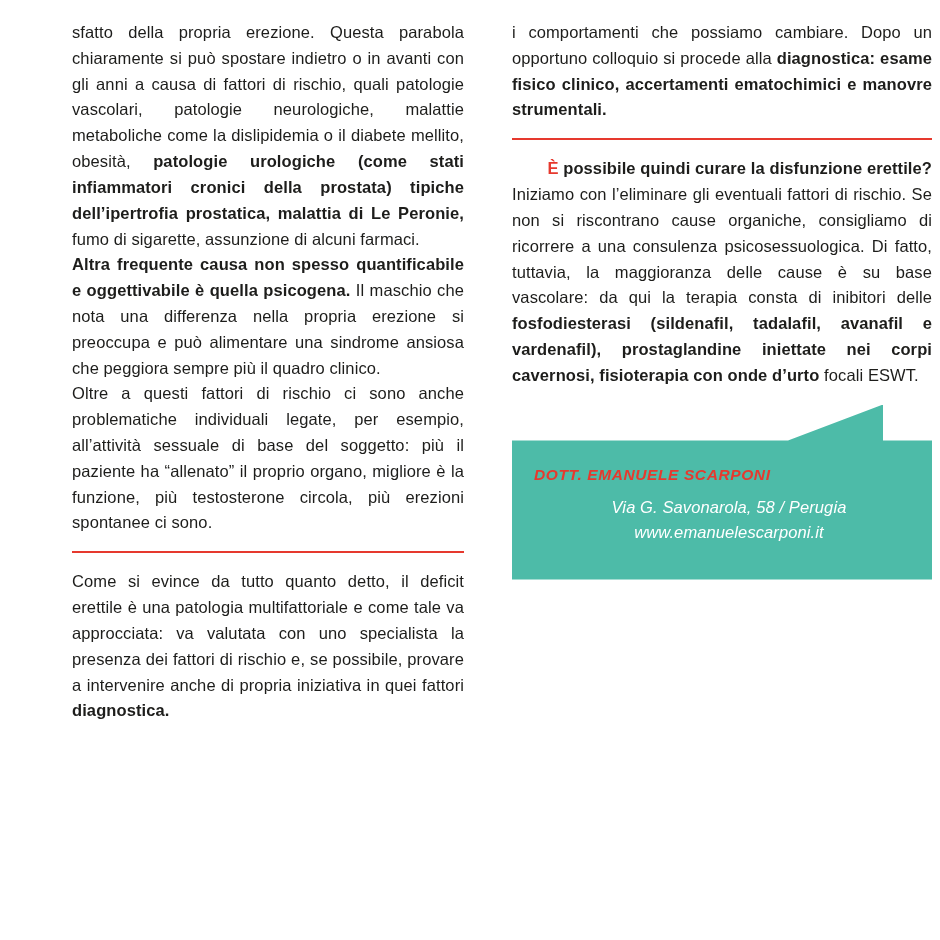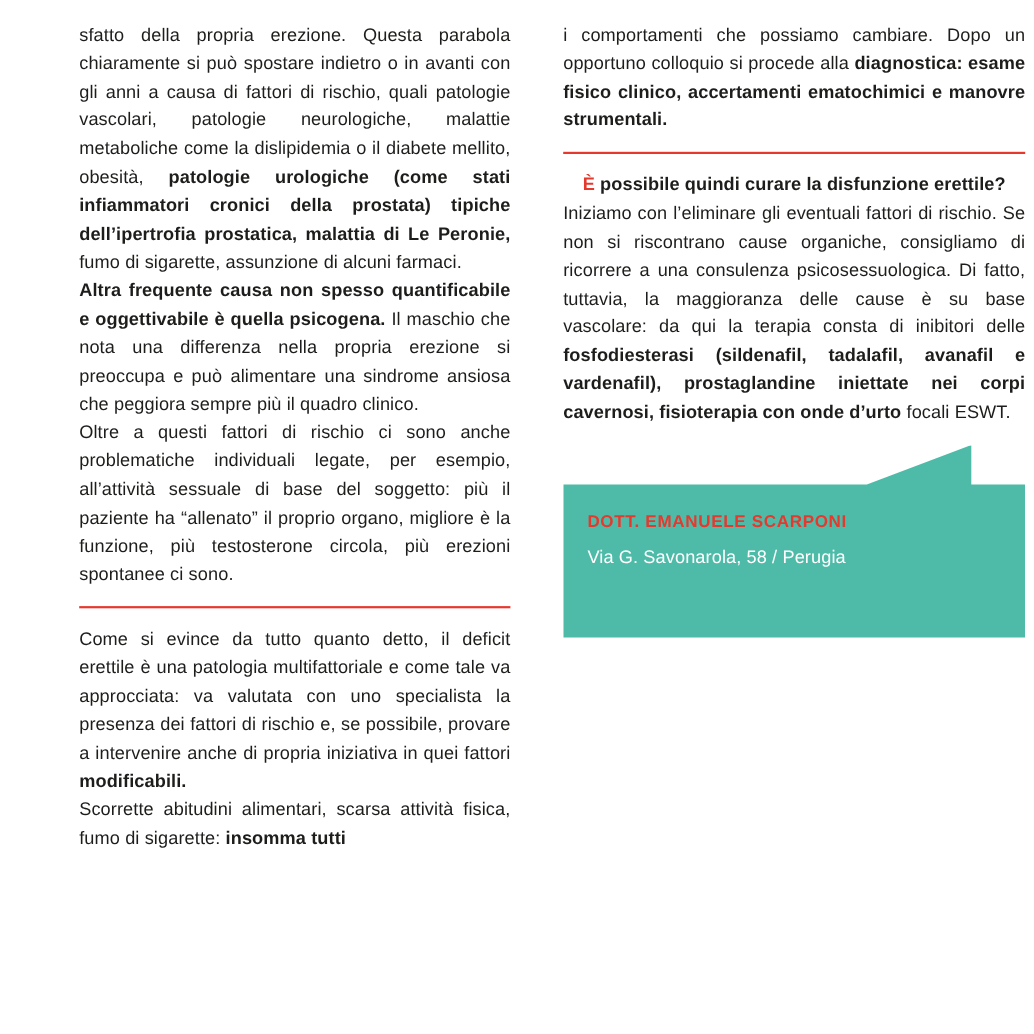--- a/index.html
+++ b/index.html
@@ -21,71 +21,73 @@
     font-size:16.5px;line-height:1.565;
     letter-spacing:0.1px;
   }
   .col-left{left:72px;width:392px;}
   .col-right{left:496px;width:420px;margin-left:16px;}
   p.paragraph{margin:0;}
   p.heading{
     margin:0;
     font-weight:bold;
     white-space:pre-line;
-    text-align:center;
+    text-align:right;
   }
   .bold{font-weight:bold;}
   .rule{
     border:none;
     border-top:2px solid var(--accent);
     margin:15px 0 16px 0;
   }
   .contact-card{
     position:relative;
     margin-top:16px;
     width:420px;
     min-height:175px;
     background:var(--teal);
     clip-path:polygon(0 36px,276px 36px,371px 0,371px 36px,100% 36px,100% 100%,0 100%);
     box-sizing:border-box;
     padding:58px 8px 26px 22px;
     text-align:left;
+    font-style:italic;
   }
   .contact-title{
     color:var(--accent);
     font-weight:bold;
     font-size:15.5px;
     letter-spacing:0.6px;
     margin:0 0 8px 0;
   }
   .contact-line{
     color:#ffffff;
     font-size:16.5px;
     line-height:1.5;
     margin:0;
+    text-align:center;
   }
 </style>
 </head>
 <body>
 
 <div class="page">
 
   <div class="col col-left">
       <p class="paragraph"><span>sfatto della propria erezione. Questa parabola chiaramente si può spostare indietro o in avanti con gli anni a causa di fattori di rischio, quali patologie vascolari, patologie neurologiche, malattie metaboliche come la dislipidemia o il diabete mellito, obesità, </span><span class="bold">patologie urologiche (come stati infiammatori cronici della prostata) tipiche dell’ipertrofia prostatica, malattia di Le Peronie,</span><span> fumo di sigarette, assunzione di alcuni farmaci.</span></p>
       <p class="paragraph"><span class="bold">Altra frequente causa non spesso quantificabile e oggettivabile è quella psicogena.</span><span> Il maschio che nota una differenza nella propria erezione si preoccupa e può alimentare una sindrome ansiosa che peggiora sempre più il quadro clinico.</span></p>
       <p class="paragraph"><span>Oltre a questi fattori di rischio ci sono anche problematiche individuali legate, per esempio, all’attività sessuale di base del soggetto: più il paziente ha “allenato” il proprio organo, migliore è la funzione, più testosterone circola, più erezioni spontanee ci sono.</span></p>
       <div class="rule"></div>
-      <p class="paragraph"><span>Come si evince da tutto quanto detto, il deficit erettile è una patologia multifattoriale e come tale va approcciata: va valutata con uno specialista la presenza dei fattori di rischio e, se possibile, provare a intervenire anche di propria iniziativa in quei fattori </span><span class="bold">modificabili.</span></p>
-      <p class="paragraph"><span>Scorrette abitudini alimentari, scarsa attività fisica, fumo di sigarette: </span><span class="bold">insomma tutti</span></p>
+      <p class="paragraph"><span>Come si evince da tutto quanto detto, il deficit erettile è una patologia multifattoriale e come tale va approcciata: va valutata con uno specialista la presenza dei fattori di rischio e, se possibile, provare a intervenire anche di propria iniziativa in quei fattori </span><span class="bold">diagnostica.</span></p>
     </div>
 
   <div class="col col-right">
   <p class="paragraph"><span>i comportamenti che possiamo cambiare. Dopo un opportuno colloquio si procede alla </span><span class="bold">diagnostica: esame fisico clinico, accertamenti ematochimici e manovre strumentali.</span></p>
       <div class="rule"></div>
       <p class="heading"><span style="color: rgb(230, 57, 46);">È</span><span> possibile quindi curare la disfunzione erettile?</span></p>
       <p class="paragraph"><span>Iniziamo con l’eliminare gli eventuali fattori di rischio. Se non si riscontrano cause organiche, consigliamo di ricorrere a una consulenza psicosessuologica. Di fatto, tuttavia, la maggioranza delle cause è su base vascolare: da qui la terapia consta di inibitori delle </span><span class="bold">fosfodiesterasi (sildenafil, tadalafil, avanafil e vardenafil),</span><span> </span><span class="bold">prostaglandine iniettate nei corpi cavernosi, fisioterapia con onde d’urto</span><span> focali ESWT.</span></p>
       <div class="contact-card">
         <p class="contact-title">DOTT. EMANUELE SCARPONI</p>
         <p class="contact-line">Via G. Savonarola, 58 / Perugia</p>
+        <p class="contact-line">www.emanuelescarponi.it</p>
       </div>
     </div>
 
 </div>
 
 </body></html>

